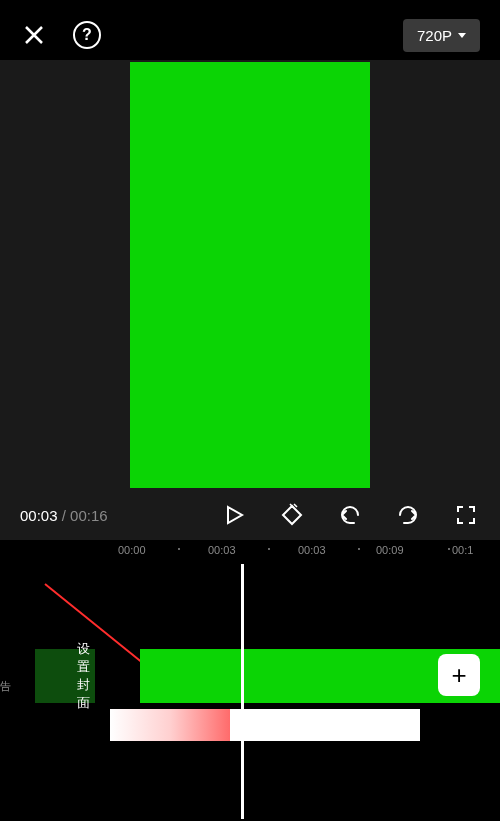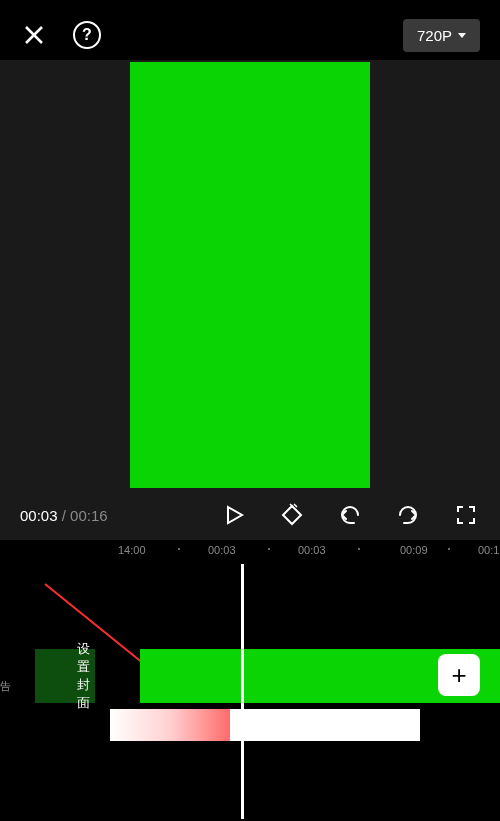--- a/index.html
+++ b/index.html
@@ -303,29 +303,29 @@
     </div>
     <div class="ctrl-btn">
       <svg>
           <path d="M4 9 L4 4 L9 4 M15 4 L20 4 L20 9 M20 15 L20 20 L15 20 M9 20 L4 20 L4 15"></path>
         </svg>
     </div>
   </div>
 </div>
 
 <div class="timeline-ruler">
-  <span class="ruler-mark" style="left:118px">14:00</span>
+  <span class="ruler-mark" style="left:118px">00:00</span>
   <span class="ruler-dot" style="left:178px"></span>
   <span class="ruler-mark" style="left:208px">00:03</span>
   <span class="ruler-dot" style="left:268px"></span>
   <span class="ruler-mark" style="left:298px">00:03</span>
   <span class="ruler-dot" style="left:358px"></span>
-  <span class="ruler-mark" style="left:400px">00:09</span>
+  <span class="ruler-mark" style="left:376px">00:09</span>
   <span class="ruler-dot" style="left:448px"></span>
-  <span class="ruler-mark" style="left:478px">00:1</span>
+  <span class="ruler-mark" style="left:452px">00:1</span>
 </div>
 
 <div class="timeline-area">
   <svg class="arrow-annotation">
     <defs>
         <marker id="ah" markerWidth="8" markerHeight="8" refX="6" refY="3" orient="auto">
           <path d="M0 0 L6 3 L0 6 Z" fill="#ff2d2d"></path>
         </marker>
       </defs>
     <line x1="10" y1="5" x2="140" y2="110" stroke="#ff2d2d" stroke-width="2" marker-end="url(#ah)"></line>

